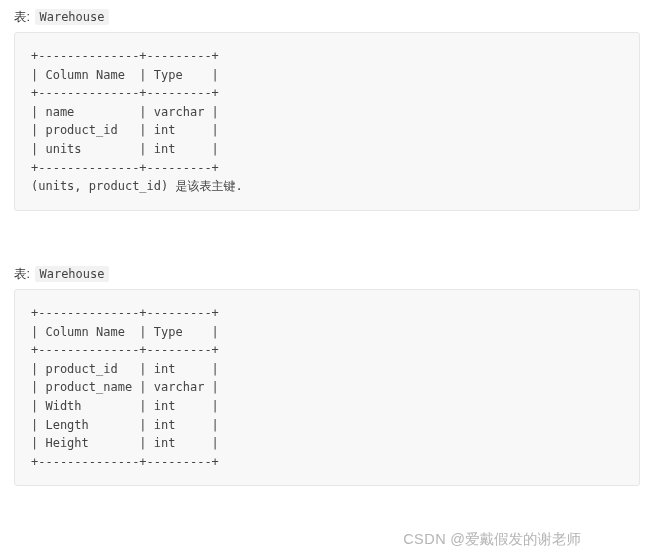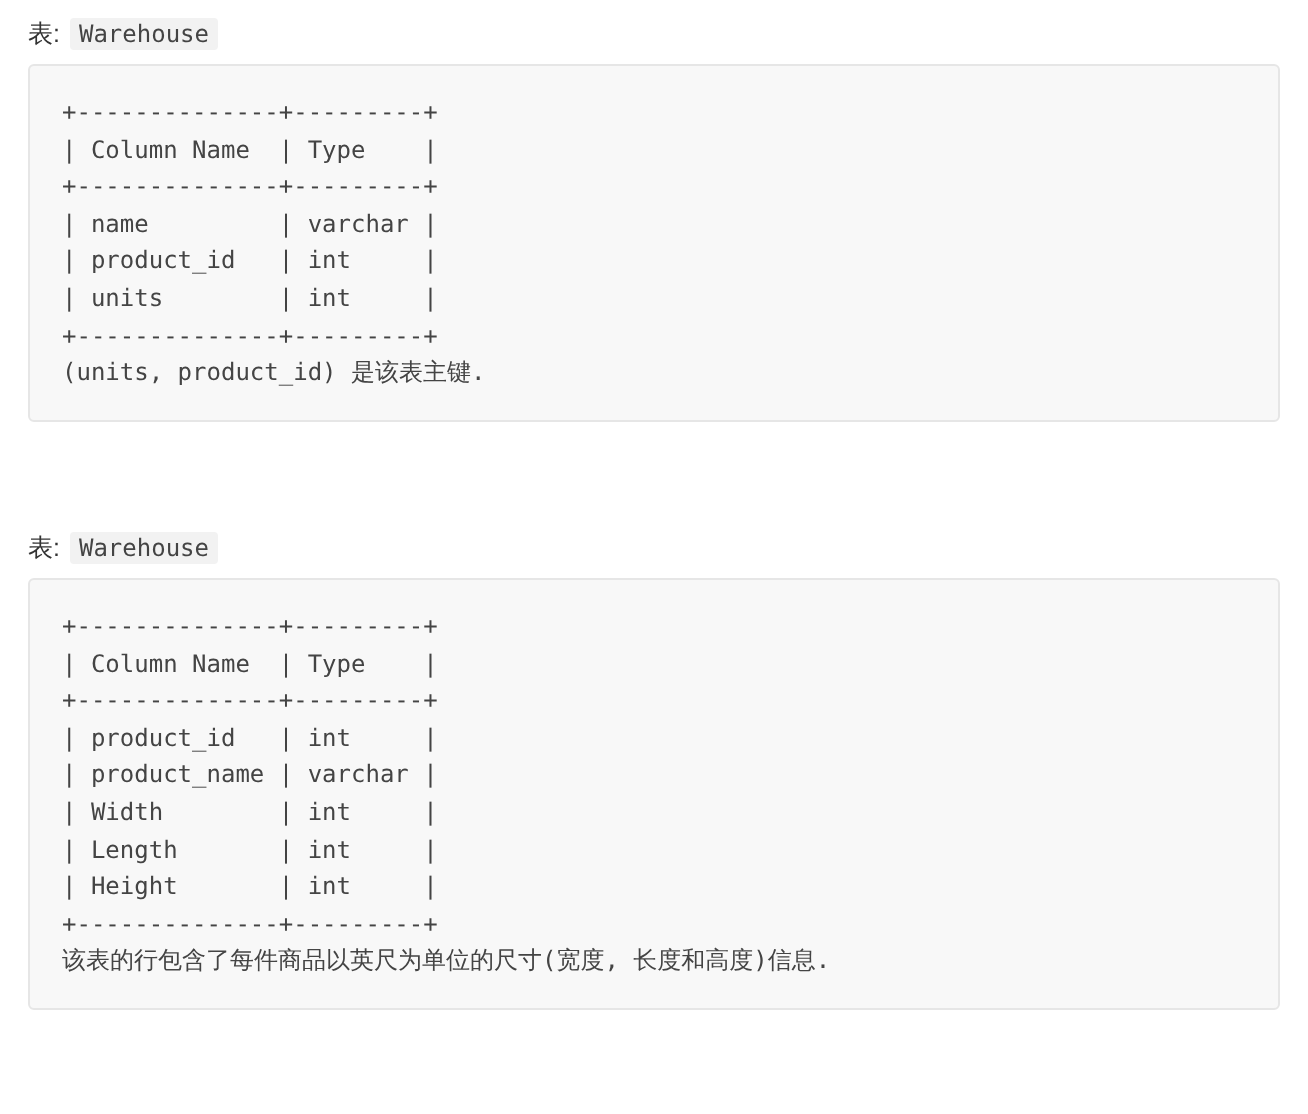--- a/index.html
+++ b/index.html
@@ -114,18 +114,21 @@
     <div class="code-block">
       <pre>+--------------+---------+
 | Column Name  | Type    |
 +--------------+---------+
 | product_id   | int     |
 | product_name | varchar |
 | Width        | int     |
 | Length       | int     |
 | Height       | int     |
 +--------------+---------+</pre>
-      <div class="code-note">该表的行包含了每件商品以英尺为单位的尺寸(宽度, 长度和高度)信息.</div>
     </div>
   </div>
 
+  <div class="watermark">
+    <span class="wm-csdn">CSDN</span>
+    <span>@爱戴假发的谢老师</span>
+  </div>
 
 </div>
 
 </body></html>

